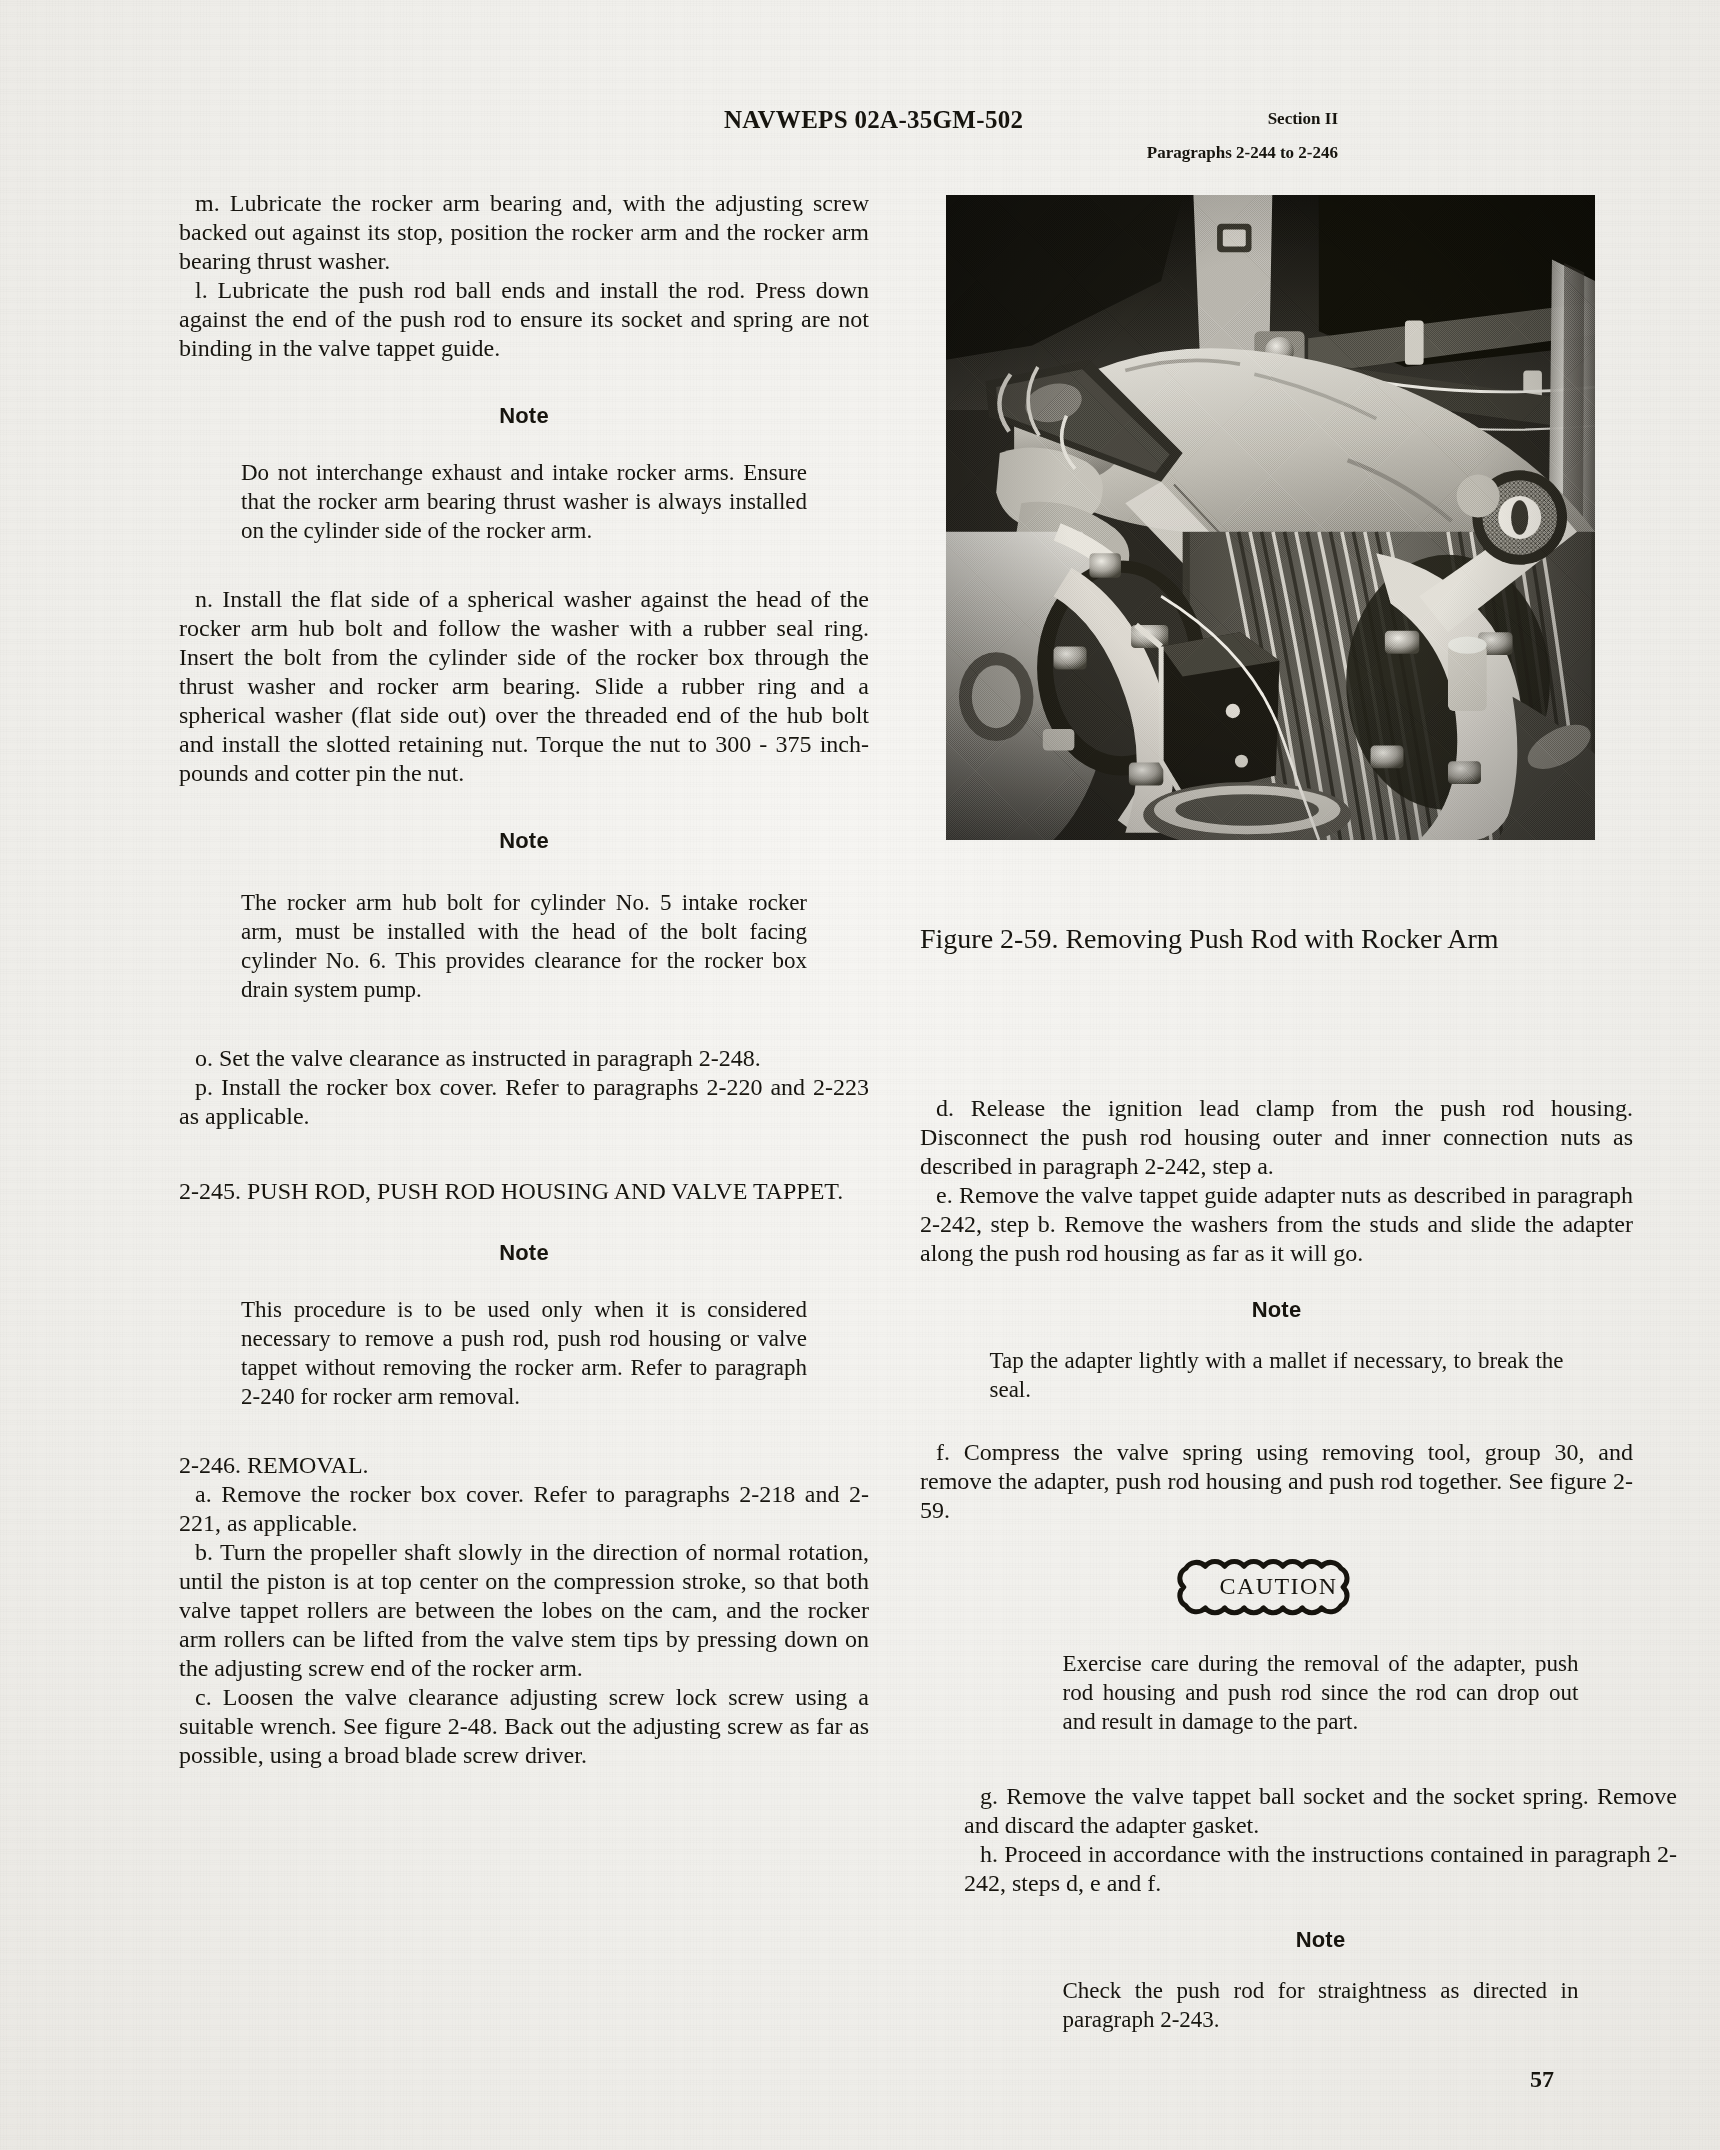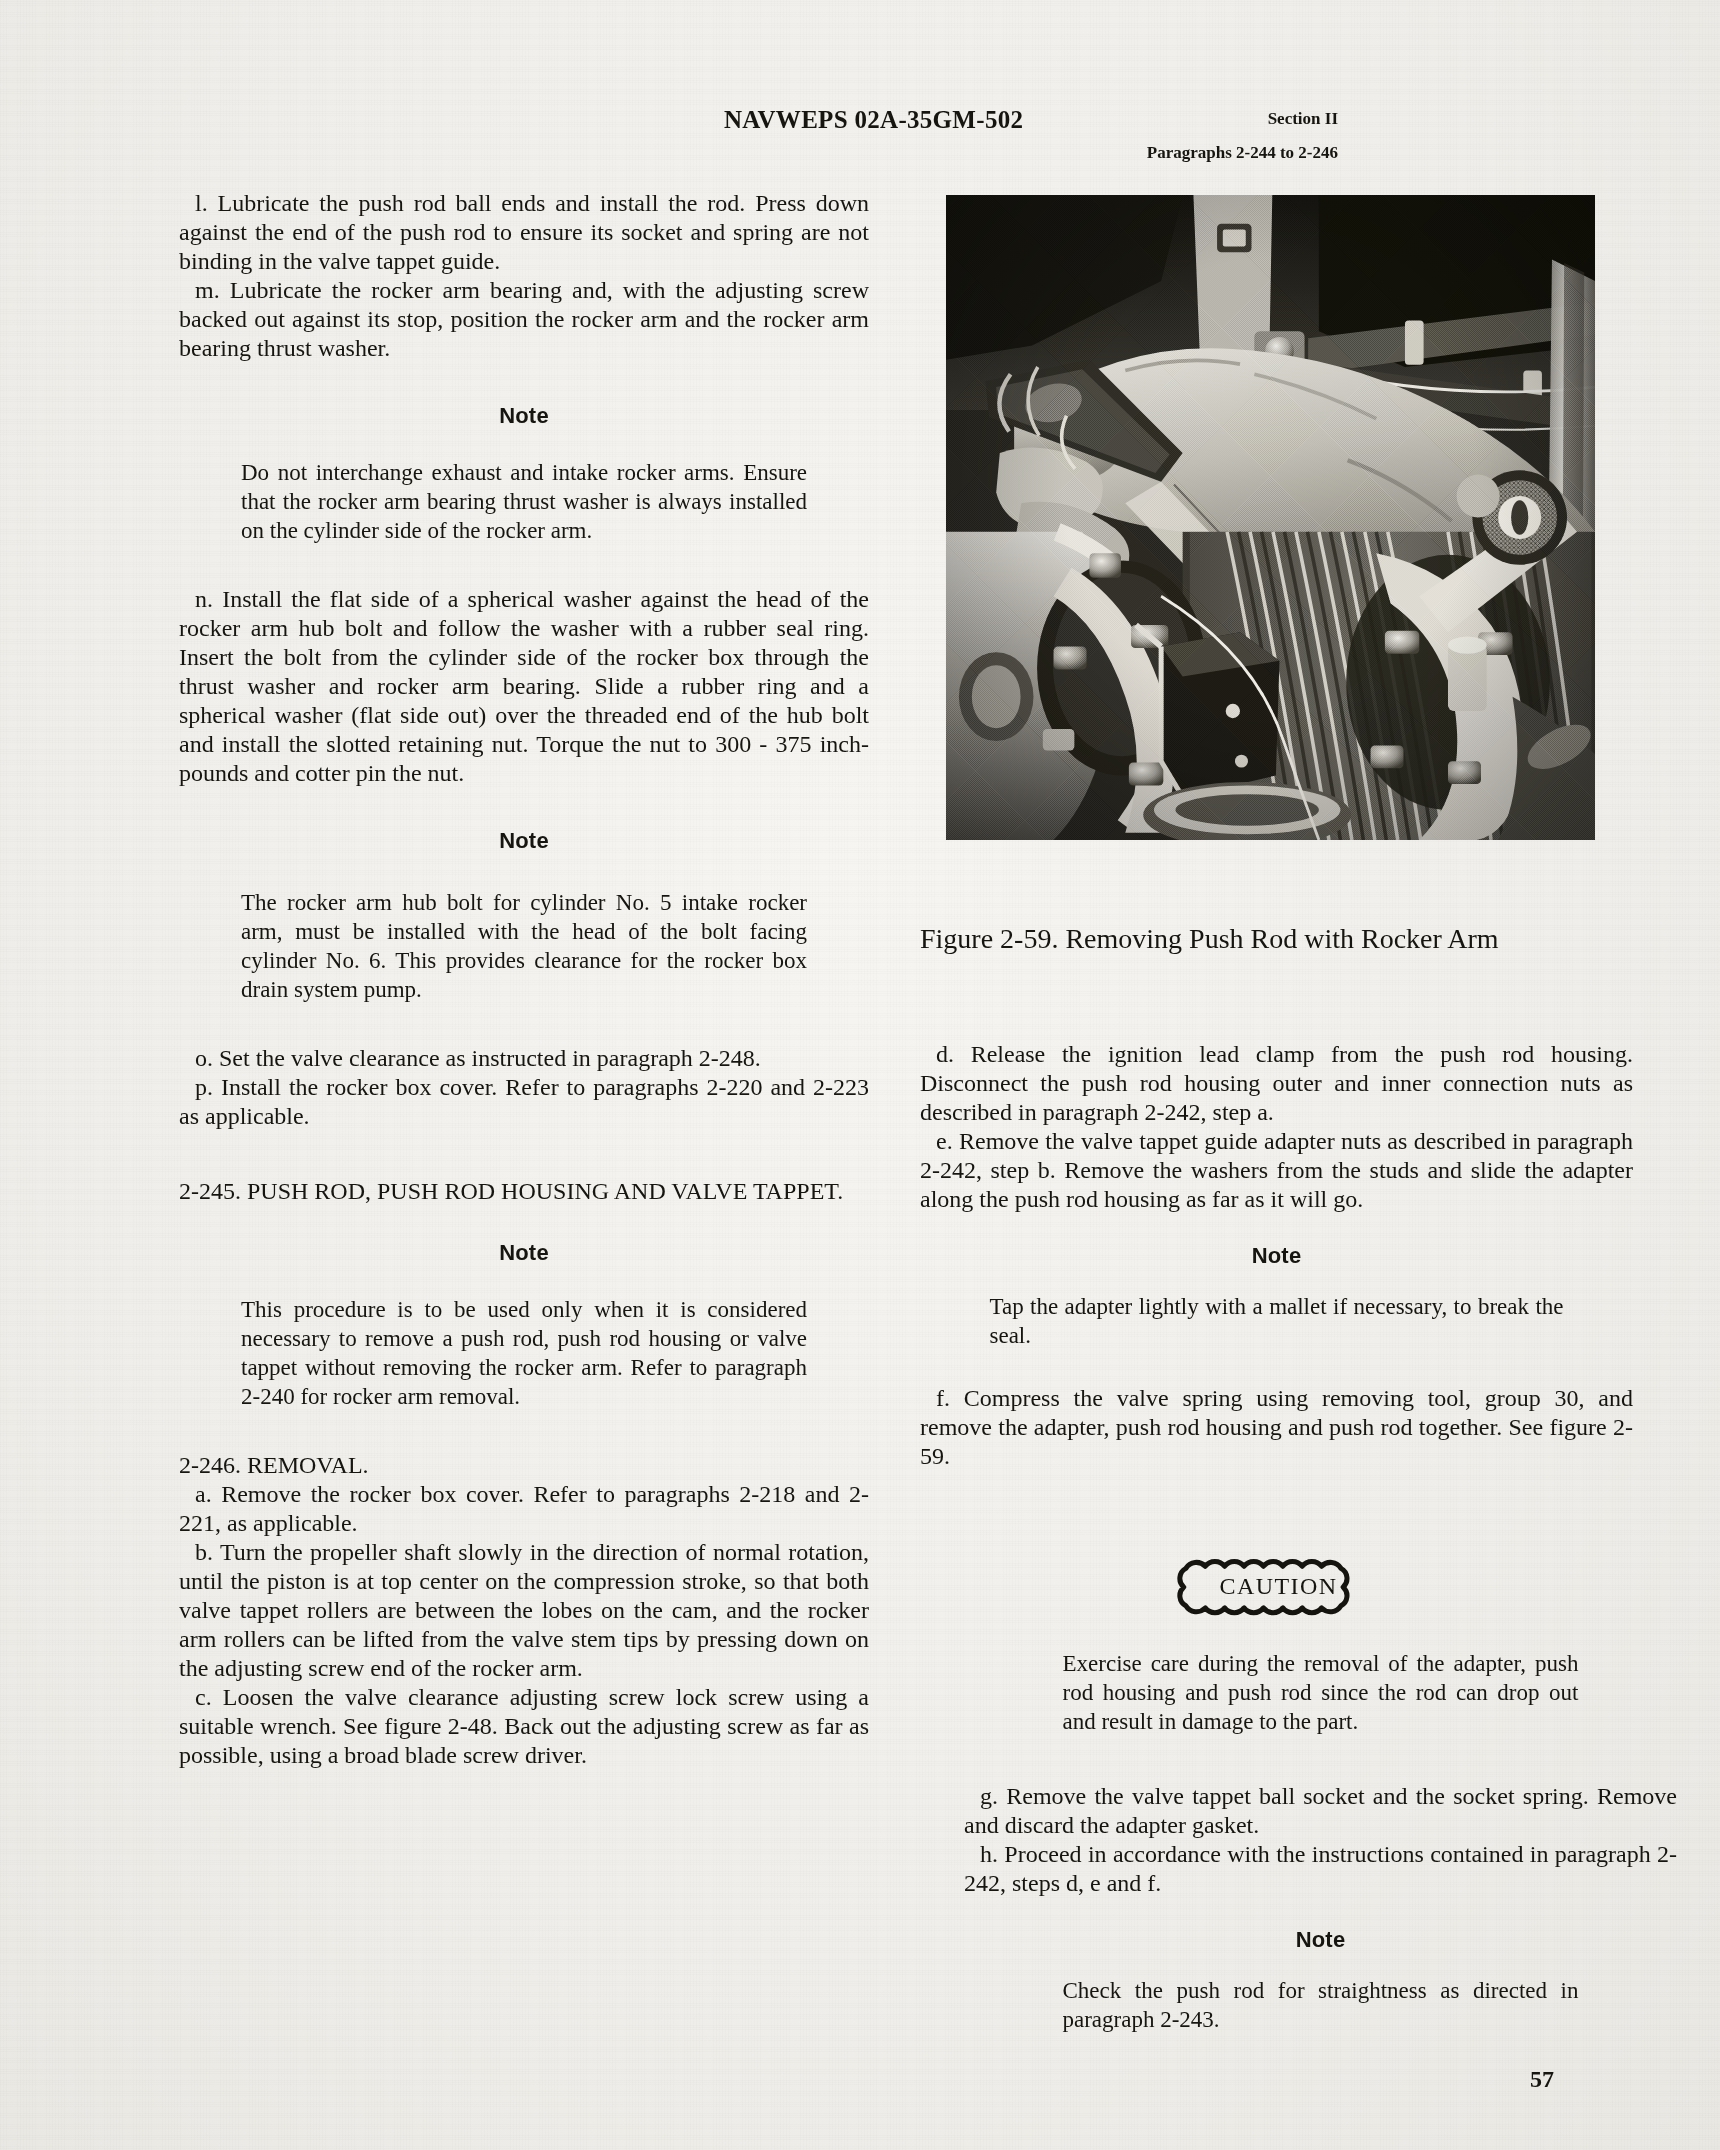--- a/index.html
+++ b/index.html
@@ -129,22 +129,22 @@
   <div class="hdr">
     <div class="hdr-left">NAVWEPS 02A-35GM-502</div>
     <div class="hdr-right">
       <div>Section II</div>
       <div>Paragraphs 2-244 to 2-246</div>
     </div>
   </div>
 
   <div class="col col-l">
 
+    <p class="body-txt ind">m. Lubricate the rocker arm bearing and, with the adjusting screw backed out against its stop, position the rocker arm and the rocker arm bearing thrust washer.</p>
     <p class="body-txt ind">l. Lubricate the push rod ball ends and install the rod.  Press down against the end of the push rod to ensure its socket and spring are not binding in the valve tappet guide.</p>
-    <p class="body-txt ind">m. Lubricate the rocker arm bearing and, with the adjusting screw backed out against its stop, position the rocker arm and the rocker arm bearing thrust washer.</p>
 
     <div class="sp-56"></div>
     <div class="note-h">Note</div>
     <div class="sp-40"></div>
     <div class="note-wrap-l">
       <p class="note-body">Do not interchange exhaust and intake rocker arms.  Ensure that the rocker arm bearing thrust washer is always installed on the cylinder side of the rocker arm.</p>
     </div>
 
     <div class="sp-56"></div>
     <p class="body-txt ind">n. Install the flat side of a spherical washer against the head of the rocker arm hub bolt and follow the washer with a rubber seal ring.  Insert the bolt from the cylinder side of the rocker box through the thrust washer and rocker arm bearing.  Slide a rubber ring and a spherical washer (flat side out) over the threaded end of the hub bolt and install the slotted retaining nut. Torque the nut to 300 - 375 inch-pounds and cotter pin the nut.</p>
@@ -364,21 +364,21 @@
       <rect x="20" y="560" width="56" height="70" rx="8" fill="#cbc8bf" opacity=".0"></rect>
     </svg>
     <div class="grain"></div>
     <div class="vig"></div>
   </div>
 
   <div class="fig-cap">
     <div>Figure 2-59.  Removing Push Rod with Rocker Arm</div>
   </div>
 
-  <div class="col col-r" style="top:1040px;">
+  <div class="col col-r" style="top:1094px;">
 
     <p class="body-txt ind">d. Release the ignition lead clamp from the push rod housing.  Disconnect the push rod housing outer and inner connection nuts as described in paragraph 2-242, step a.</p>
     <p class="body-txt ind">e. Remove the valve tappet guide adapter nuts as described in paragraph 2-242, step b.  Remove the washers from the studs and slide the adapter along the push rod housing as far as it will go.</p>
 
     <div class="sp-40"></div>
     <div class="note-h">Note</div>
     <div class="sp-32"></div>
     <div class="note-wrap-r">
       <p class="note-body">Tap the adapter lightly with a mallet if necessary,  to break the seal.</p>
     </div>

